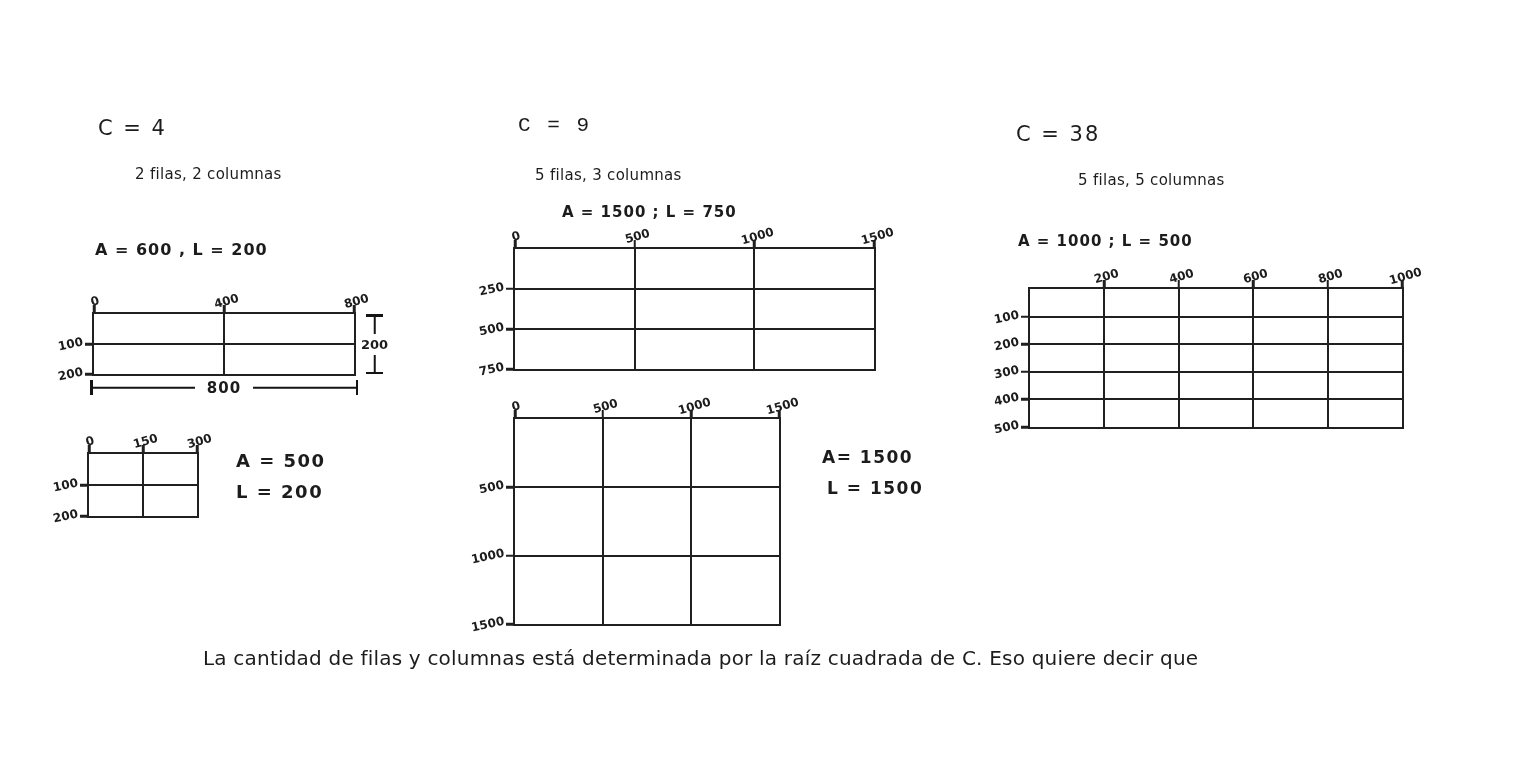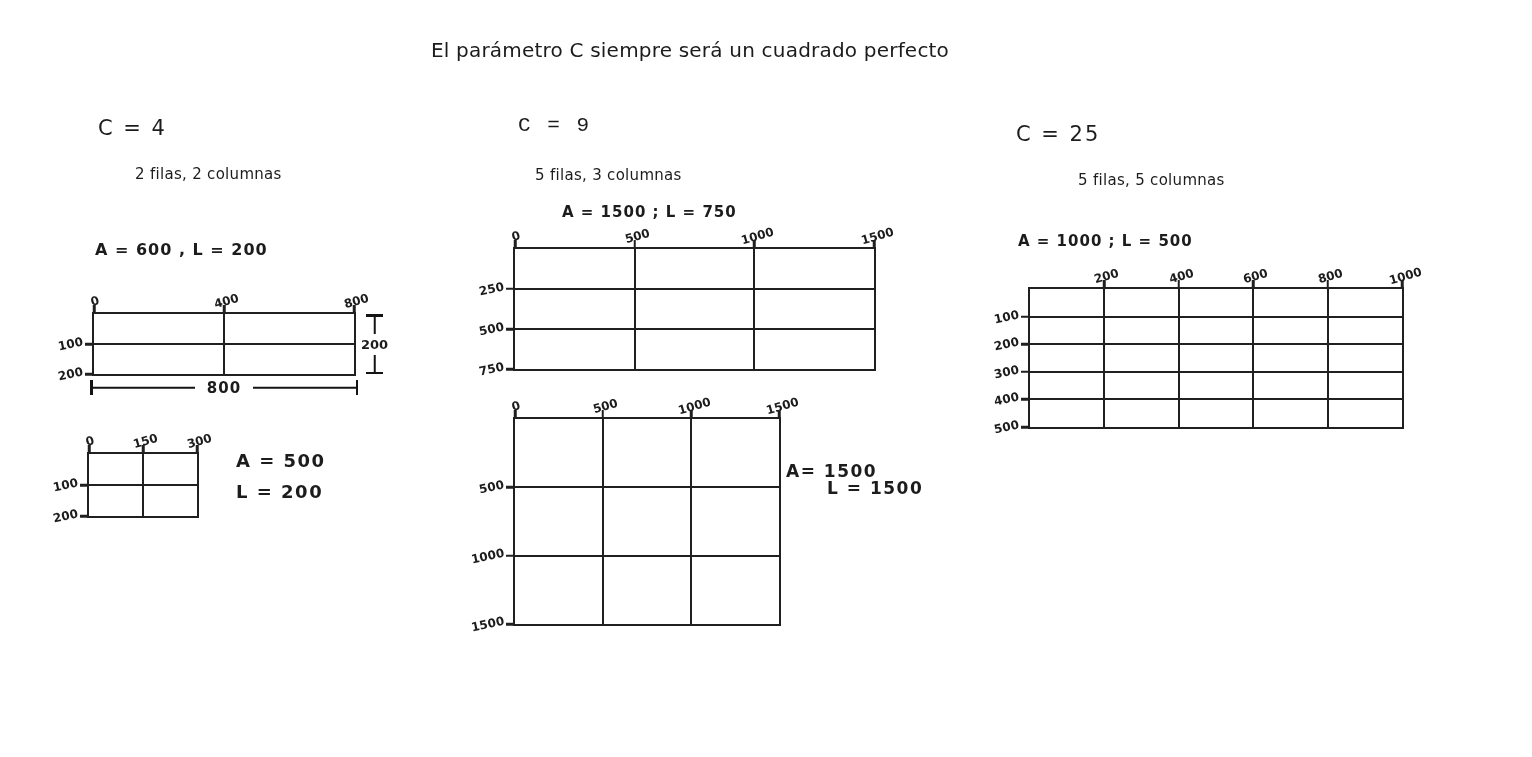--- a/index.html
+++ b/index.html
@@ -37,31 +37,30 @@
   .dim-v .bar   { position:absolute; top:0; bottom:0; left:50%; width:2.5px; background:#141414; transform:translateX(-50%); }
   .dim-v .cap-t { position:absolute; top:0; left:0; right:0; height:2.5px; background:#141414; }
   .dim-v .cap-b { position:absolute; bottom:0; left:0; right:0; height:2.5px; background:#141414; }
   .dim-v .lbl   { position:relative; background:#ffffff; padding:3px 0; font-size:13px; font-weight:bold; }
 </style>
 </head>
 <body>
 
 <div id="canvas">
 
-  <div class="abs title" style="left:420px; top:38px; width:540px; text-align:center;">El parámetro C siempre será un cuadrado perfecto</div>
 
   <div class="abs heading" style="left:98px; top:116px;">C = 4</div>
   <div class="abs sub" style="left:135px; top:165px;">2 filas, 2 columnas</div>
   <div class="abs params" style="left:95px; top:240px;">A = 600 ,   L = 200</div>
 
   <div class="abs heading" style="left:518px; top:114px;font-family:Liberation Mono, monospace;">C = 9</div>
   <div class="abs sub" style="left:535px; top:166px;">5 filas, 3 columnas</div>
   <div class="abs params" style="left:562px; top:203px; font-size:15px;">A = 1500 ;   L = 750</div>
 
-  <div class="abs heading" style="left:1016px; top:122px;">C = 25</div>
+  <div class="abs heading" style="left:1016px; top:122px;">C = 38</div>
   <div class="abs sub" style="left:1030px; top:171px;margin-left:48px;">5 filas, 5 columnas</div>
   <div class="abs params" style="left:1018px; top:232px; font-size:15px;">A = 1000  ;   L = 500</div>
 
   <div id="grids-layer">
       <div class="grid" style="left: 92px; top: 312px; width: 264px; height: 64px;">
         <div class="vline" style="left: 50%;"></div>
         <div class="hline" style="top: 50%;"></div>
         <div class="xtick" style="left: 0%;">0</div>
         <div class="xmark" style="left: 0%;"></div>
         <div class="xtick" style="left: 50%;">400</div>
@@ -169,17 +168,18 @@
   <div class="dim-v" style="left:366px; top:314px; width:17px; height:60px;">
     <span class="bar"></span>
     <span class="cap-t"></span>
     <span class="cap-b"></span>
     <span class="lbl">200</span>
   </div>
 
   <div class="abs side-lbl" style="left:236px; top:450px; font-size:18px;">A = 500</div>
   <div class="abs side-lbl" style="left:236px; top:481px; font-size:18px;">L = 200</div>
 
-  <div class="abs side-lbl" style="left:786px; top:447px;margin-top:14px;">A= 1500</div>
+  <div class="abs side-lbl" style="left:822px; top:447px;">A= 1500</div>
   <div class="abs side-lbl" style="left:827px; top:478px;">L = 1500</div>
 
+  <div class="abs footer" style="left:203px; top:646px;">La cantidad de filas y columnas está determinada por la raíz cuadrada de C. Eso quiere decir que</div>
 
 </div>
 
 </body></html>

